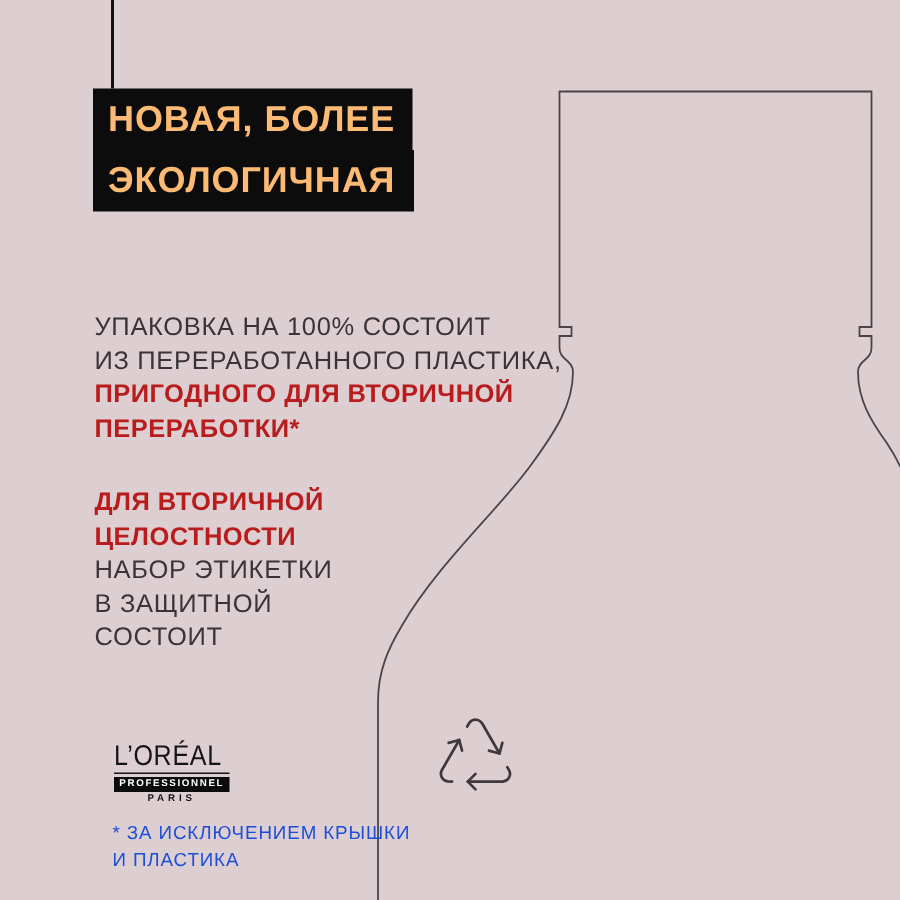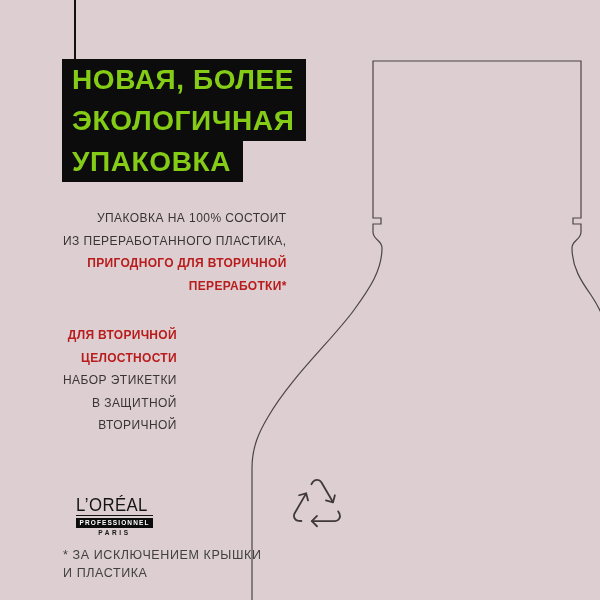--- a/index.html
+++ b/index.html
@@ -15,39 +15,39 @@
   
   .plumb-line{
     position:absolute;left:74px;top:0;width:2px;height:59px;
     background:#111;
   }
 
   
   .title-block{position:absolute;left:62px;top:59px;}
   .title-row{
     display:table;
-    background:#0d0c0c;color:#84cc16;
-    font-size:28px;line-height:41px;font-weight:700;
+    background:#0d0c0c;color:#fdba74;
+    font-size:24px;line-height:41px;font-weight:700;
     letter-spacing:.6px;
     padding:0 12px 0 10px;
     white-space:nowrap;
   }
 
   
   .copy{position:absolute;left:63px;color:#3a3436;}
   .copy .ln{
-    font-size:12px;line-height:22.5px;
-    letter-spacing:.45px;font-weight:400;white-space:nowrap;text-align:right;
+    font-size:17px;line-height:22.5px;
+    letter-spacing:.45px;font-weight:400;white-space:nowrap;
   }
   .copy .ln.b{font-weight:700;letter-spacing:.3px;color:#b91c1c;}
   .para-1{top:207px;}
   .para-2{top:324px;}
 
   
-  .footnote{position:absolute;left:63px;top:547px;color:#404040;}
+  .footnote{position:absolute;left:75px;top:547px;color:#1d4ed8;}
   .footnote .ln{
     font-size:12.5px;line-height:17.5px;letter-spacing:.6px;white-space:nowrap;
   }
 
   
   .logo{position:absolute;left:76px;top:495px;width:77px;color:#141414;}
   .logo-wordmark{
     font-size:19px;line-height:19px;font-weight:400;letter-spacing:.5px;
     transform:scaleX(.88);transform-origin:left center;
     white-space:nowrap;
@@ -92,36 +92,35 @@
              C 581 240 572 240 572 248
              C 572 267 581 281 591 295
              C 595 301 599 308 602 315" fill="none" stroke="#4b4547" stroke-width="1.2"></path>
   </svg>
 
   <div class="plumb-line"></div>
 
   <div class="title-block">
     <div class="title-row">НОВАЯ, БОЛЕЕ</div>
     <div class="title-row">ЭКОЛОГИЧНАЯ</div>
-    <div class="title-row">УПАКОВКА</div>
   </div>
 
   <div class="copy para-1">
     <div class="ln">УПАКОВКА НА 100% СОСТОИТ</div>
     <div class="ln">ИЗ ПЕРЕРАБОТАННОГО ПЛАСТИКА,</div>
     <div class="ln b">ПРИГОДНОГО ДЛЯ ВТОРИЧНОЙ</div>
     <div class="ln b">ПЕРЕРАБОТКИ*</div>
   </div>
 
   <div class="copy para-2">
     <div class="ln b">ДЛЯ ВТОРИЧНОЙ</div>
     <div class="ln b">ЦЕЛОСТНОСТИ</div>
     <div class="ln">НАБОР ЭТИКЕТКИ</div>
     <div class="ln">В ЗАЩИТНОЙ</div>
-    <div class="ln">ВТОРИЧНОЙ</div>
+    <div class="ln">СОСТОИТ</div>
   </div>
 
   <div class="recycle-wrap">
     <svg width="62" height="62" viewBox="0 0 24 24" fill="none" stroke="#3f393b" stroke-width="0.7" stroke-linecap="round" stroke-linejoin="round" aria-hidden="true">
       <path d="M12 17l-2 2l2 2"></path>
       <path d="M10 19h9a2 2 0 0 0 1.75 -2.75l-.55 -1"></path>
       <path d="M8.536 11l-.732 -2.732l-2.732 .732"></path>
       <path d="M7.804 8.268l-4.5 7.794a2 2 0 0 0 1.506 2.89l1.141 .024"></path>
       <path d="M15.464 11l2.732 .732l.732 -2.732"></path>
       <path d="M18.196 11.732l-4.5 -7.794a2 2 0 0 0 -3.256 -.14l-.591 .976"></path>

